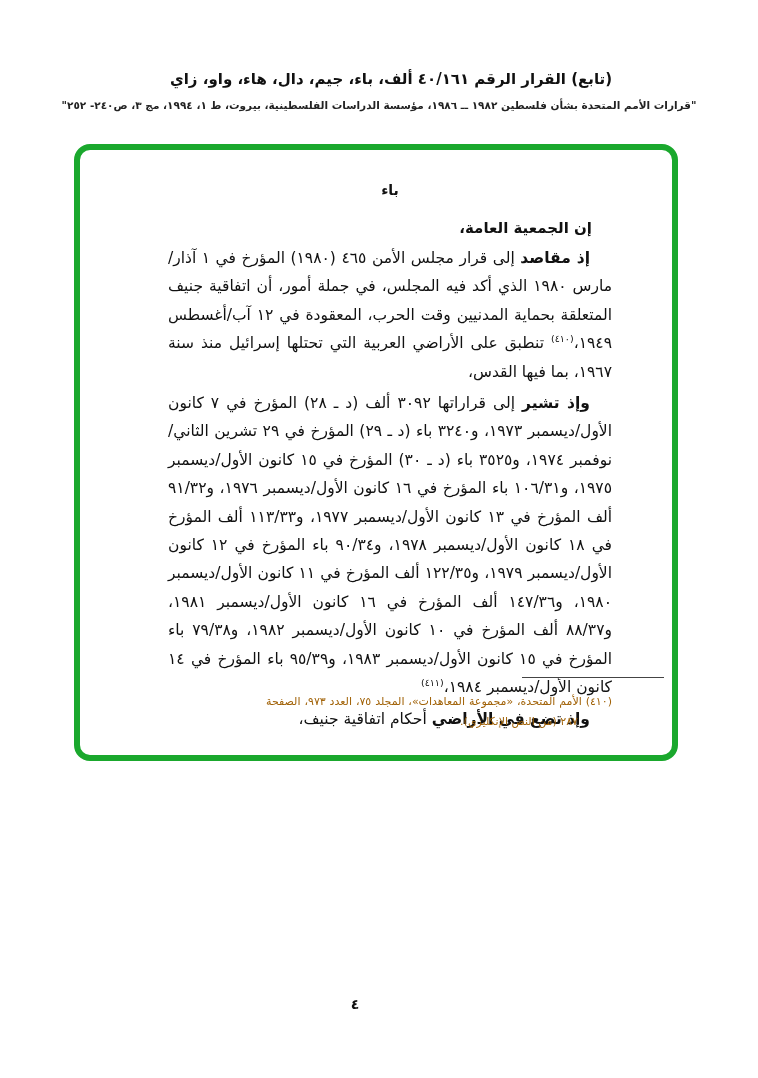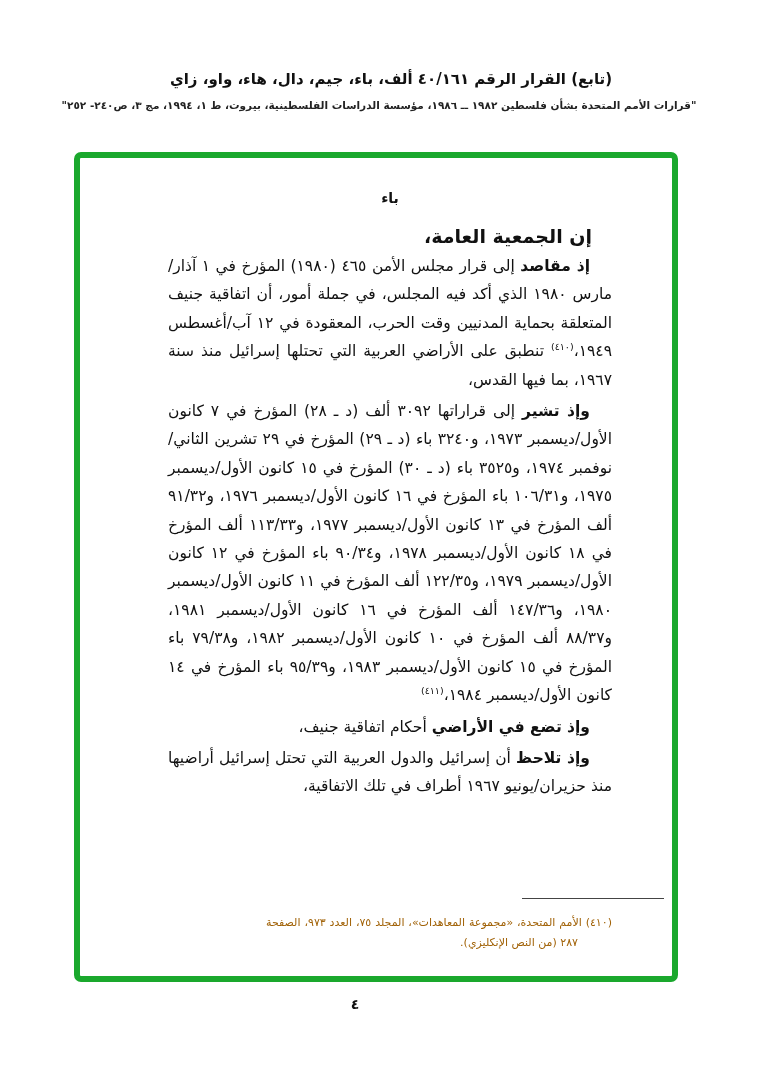--- a/index.html
+++ b/index.html
@@ -21,40 +21,40 @@
     padding-left:24px;
   }
   .header-source{
     position:absolute;top:99px;left:0;right:0;
     text-align:center;
     font-weight:bold;
     font-size:10.5px;
     color:#222;
   }
   .green-box{
-    position:absolute;left:74px;top:152px;
-    width:604px;height:830px;
+    position:absolute;left:74px;top:144px;
+    width:604px;height:617px;
     box-sizing:border-box;
     border:6px solid #1aa82d;
-    border-radius:7px;
+    border-radius:16px;
     background:#ffffff;
   }
   .doc-body{
     position:absolute;top:26px;right:60px;left:88px;
     direction:rtl;
   }
   .section-heading{
     text-align:center;
     font-size:14px;
     font-weight:bold;
     margin:6px 0 16px 0;
   }
   .preamble-intro{
     font-weight:bold;
-    font-size:19px;
+    font-size:15px;
     line-height:28px;
     text-indent:20px;
     margin:0 0 2px 0;
   }
   .para{
     margin:0 0 3px 0;
     font-size:15.5px;
     line-height:28.4px;
     text-align:justify;
     text-indent:22px;
@@ -103,21 +103,20 @@
 
   <div class="green-box" style="border-color: rgb(26, 168, 45);">
 
     <div class="doc-body">
       <div class="section-heading">باء</div>
       <div class="preamble-intro">إن الجمعية العامة،</div>
       <div id="paragraphs">
           <p class="para"><span class="lead">إذ مقاصد</span> إلى قرار مجلس الأمن ٤٦٥ (١٩٨٠) المؤرخ في ١ آذار/مارس ١٩٨٠ الذي أكد فيه المجلس، في جملة أمور، أن اتفاقية جنيف المتعلقة بحماية المدنيين وقت الحرب، المعقودة في ١٢ آب/أغسطس ١٩٤٩،<sup class="fn-ref">(٤١٠)</sup> تنطبق على الأراضي العربية التي تحتلها إسرائيل منذ سنة ١٩٦٧، بما فيها القدس،</p>
           <p class="para"><span class="lead">وإذ تشير</span> إلى قراراتها ٣٠٩٢ ألف (د ـ ٢٨) المؤرخ في ٧ كانون الأول/ديسمبر ١٩٧٣، و٣٢٤٠ باء (د ـ ٢٩) المؤرخ في ٢٩ تشرين الثاني/نوفمبر ١٩٧٤، و٣٥٢٥ باء (د ـ ٣٠) المؤرخ في ١٥ كانون الأول/ديسمبر ١٩٧٥، و١٠٦/٣١ باء المؤرخ في ١٦ كانون الأول/ديسمبر ١٩٧٦، و٩١/٣٢ ألف المؤرخ في ١٣ كانون الأول/ديسمبر ١٩٧٧، و١١٣/٣٣ ألف المؤرخ في ١٨ كانون الأول/ديسمبر ١٩٧٨، و٩٠/٣٤ باء المؤرخ في ١٢ كانون الأول/ديسمبر ١٩٧٩، و١٢٢/٣٥ ألف المؤرخ في ١١ كانون الأول/ديسمبر ١٩٨٠، و١٤٧/٣٦ ألف المؤرخ في ١٦ كانون الأول/ديسمبر ١٩٨١، و٨٨/٣٧ ألف المؤرخ في ١٠ كانون الأول/ديسمبر ١٩٨٢، و٧٩/٣٨ باء المؤرخ في ١٥ كانون الأول/ديسمبر ١٩٨٣، و٩٥/٣٩ باء المؤرخ في ١٤ كانون الأول/ديسمبر ١٩٨٤،<sup class="fn-ref">(٤١١)</sup></p>
           <p class="para"><span class="lead">وإذ تضع في الأراضي</span> أحكام اتفاقية جنيف،</p>
-          <p class="para"><span class="lead">وإذ تلاحظ</span> أن إسرائيل والدول العربية التي تحتل إسرائيل أراضيها منذ حزيران/يونيو ١٩٦٧ أطراف في تلك الاتفاقية،</p>
         </div>
     </div>
 
     <div class="footnotes">
       <div class="fn-rule"></div>
       <div class="fn-list" id="fn-list">
           <p class="footnote"><span>(٤١٠) </span>الأمم المتحدة، «مجموعة المعاهدات»، المجلد ٧٥، العدد ٩٧٣، الصفحة ٢٨٧ (من النص الإنكليزي).</p>
         </div>
     </div>
 

